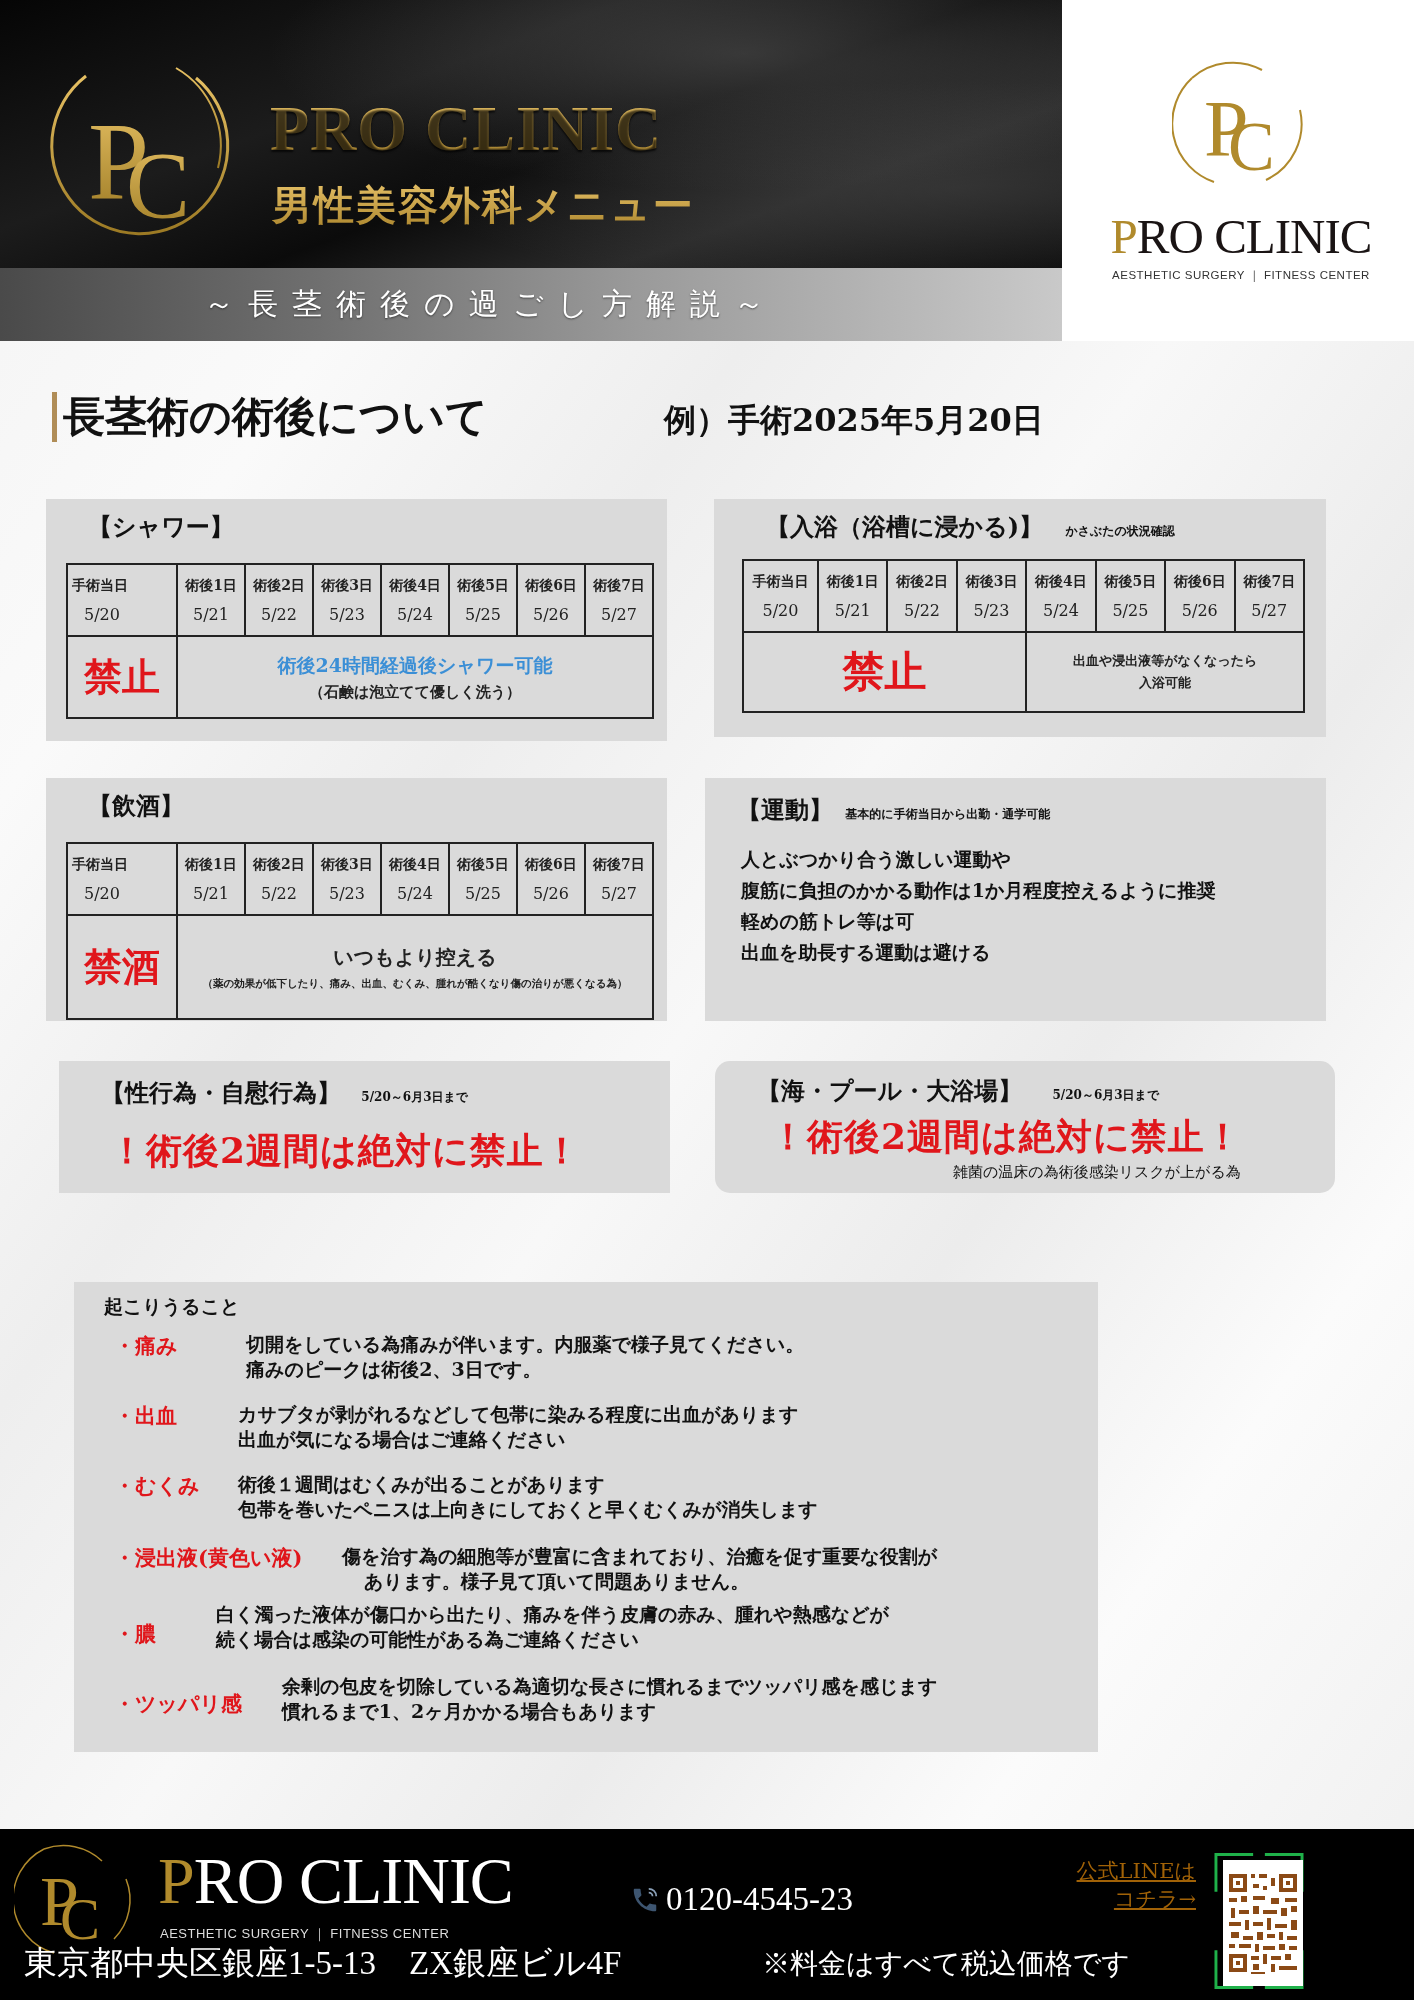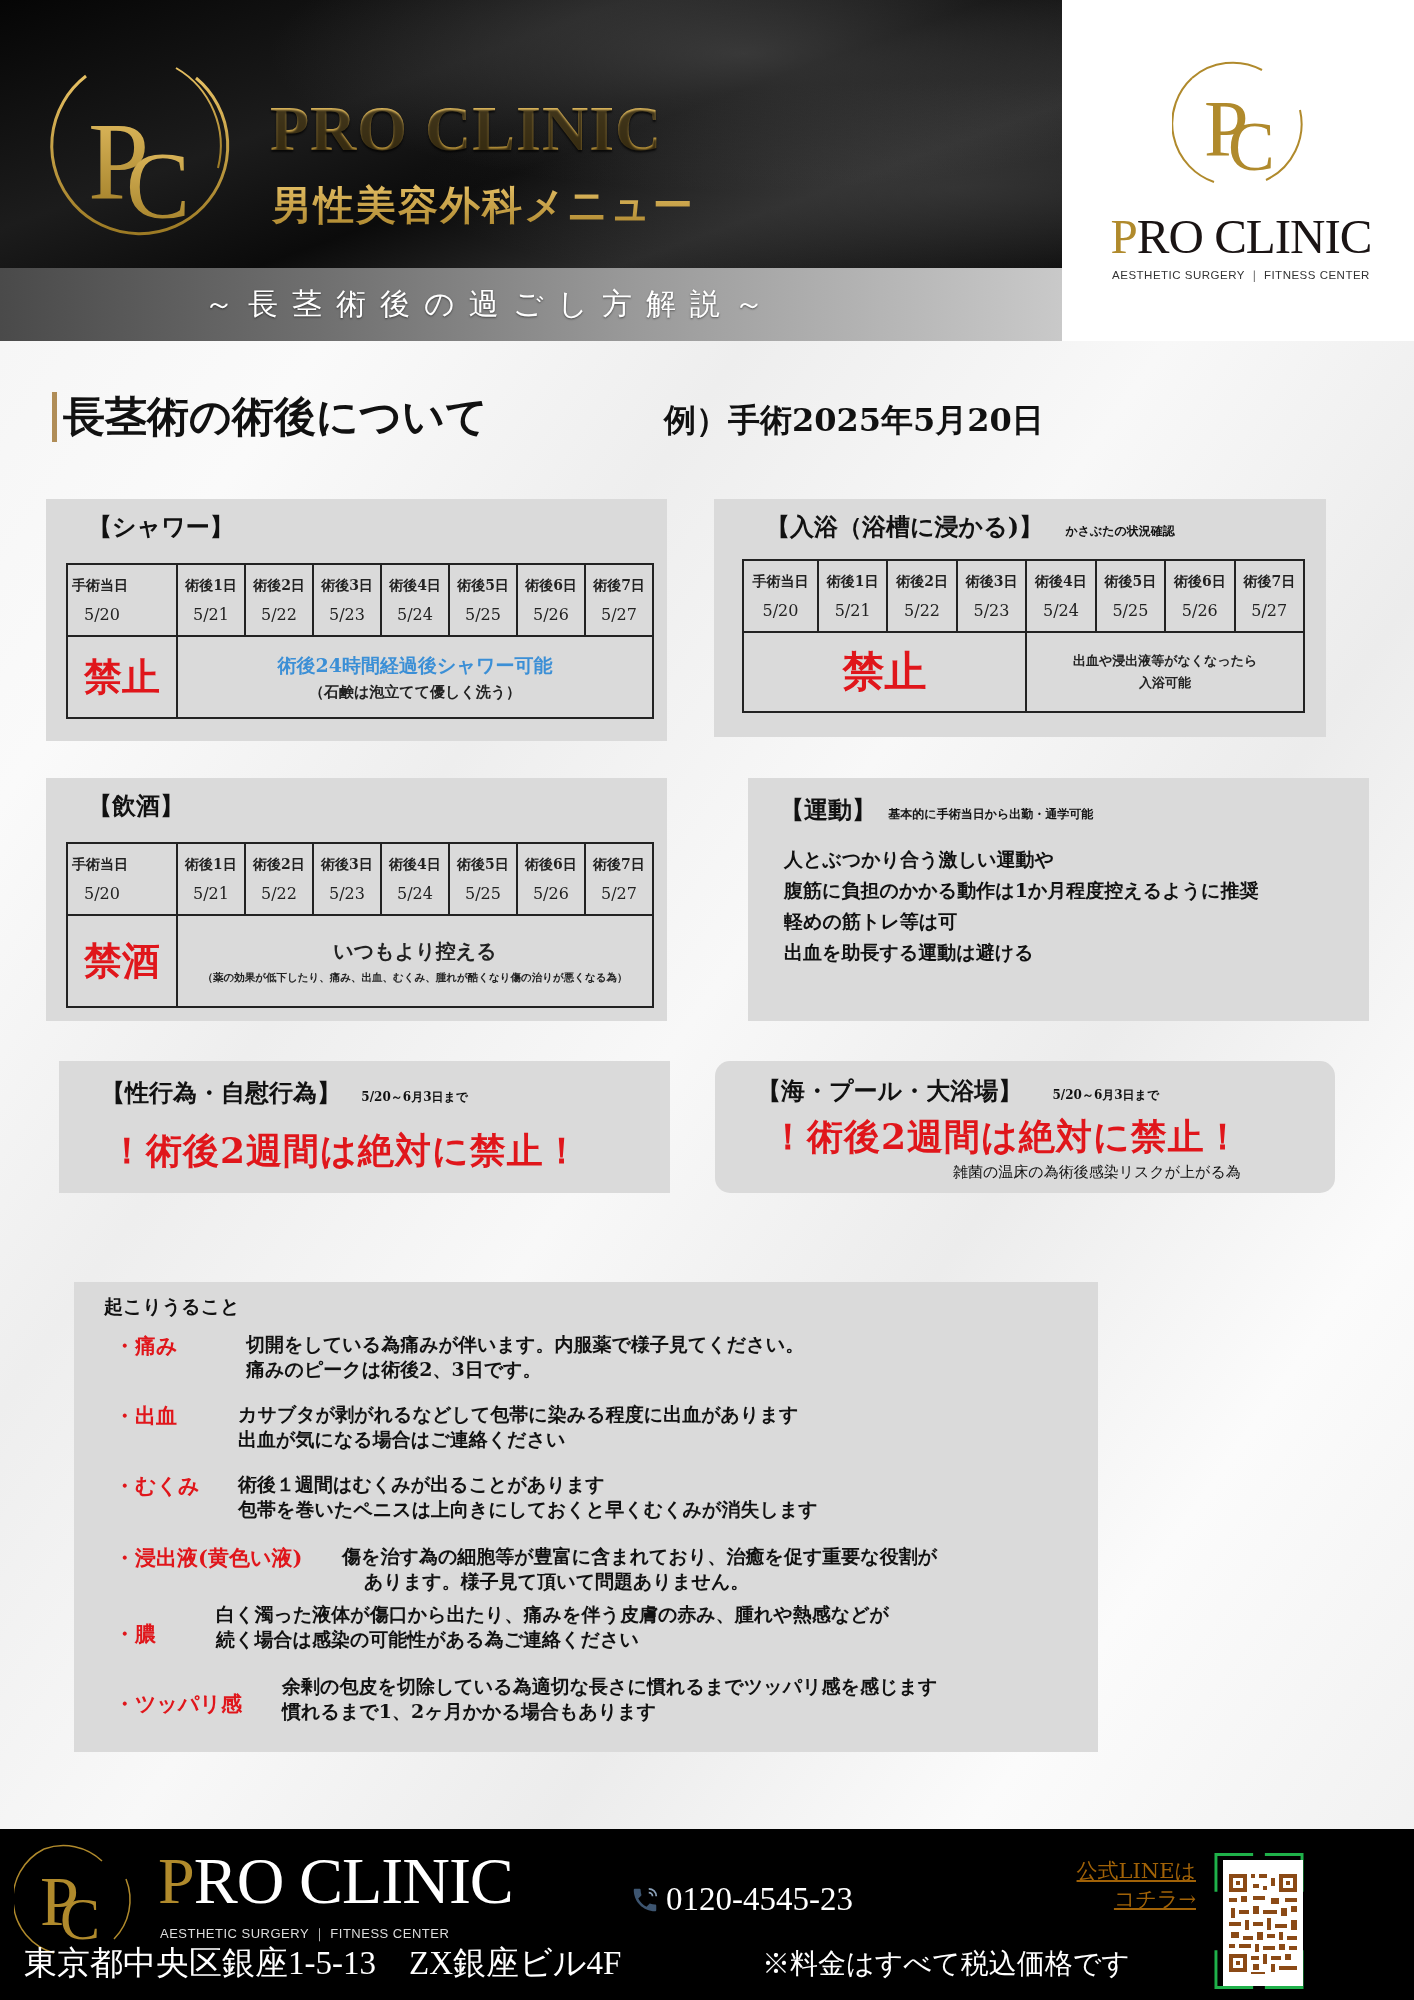--- a/index.html
+++ b/index.html
@@ -224,32 +224,32 @@
         <tr style="height:72px;">
       <td class="first" style="width:110px;"><span>手術当日</span><span class="d">5/20</span></td>
       <td><span>術後1日</span><span class="d">5/21</span></td>
       <td><span>術後2日</span><span class="d">5/22</span></td>
       <td><span>術後3日</span><span class="d">5/23</span></td>
       <td><span>術後4日</span><span class="d">5/24</span></td>
       <td><span>術後5日</span><span class="d">5/25</span></td>
       <td><span>術後6日</span><span class="d">5/26</span></td>
       <td><span>術後7日</span><span class="d">5/27</span></td>
     </tr>
-    <tr style="height:92px;">
+    <tr style="height:104px;">
       <td><span class="big-red">禁酒</span></td>
       <td colspan="7">
         <div style="font-size:20px; font-weight:bold;">いつもより控える</div>
         <div class="tiny" style="margin-top:6px;">（薬の効果が低下したり、痛み、出血、むくみ、腫れが酷くなり傷の治りが悪くなる為）</div>
       </td>
     </tr>
   </tbody>
     </table>
 </div>
 
-<div class="abs panel" style="left:748px; top:778px; width:621px; height:243px;">
+<div class="abs panel" style="left:705px; top:778px; width:621px; height:243px;">
   <div class="panel-title" style="left:32px; top:16px;">
     <span>【運動】</span>
     <span class="panel-note" style="margin-left:4px;">基本的に手術当日から出勤・通学可能</span>
   </div>
   <div class="abs exercise-lines" style="left:36px; top:66px;">
     <div>人とぶつかり合う激しい運動や</div>
     <div>腹筋に負担のかかる動作は1か月程度控えるように推奨</div>
     <div>軽めの筋トレ等は可</div>
     <div>出血を助長する運動は避ける</div>
   </div>

